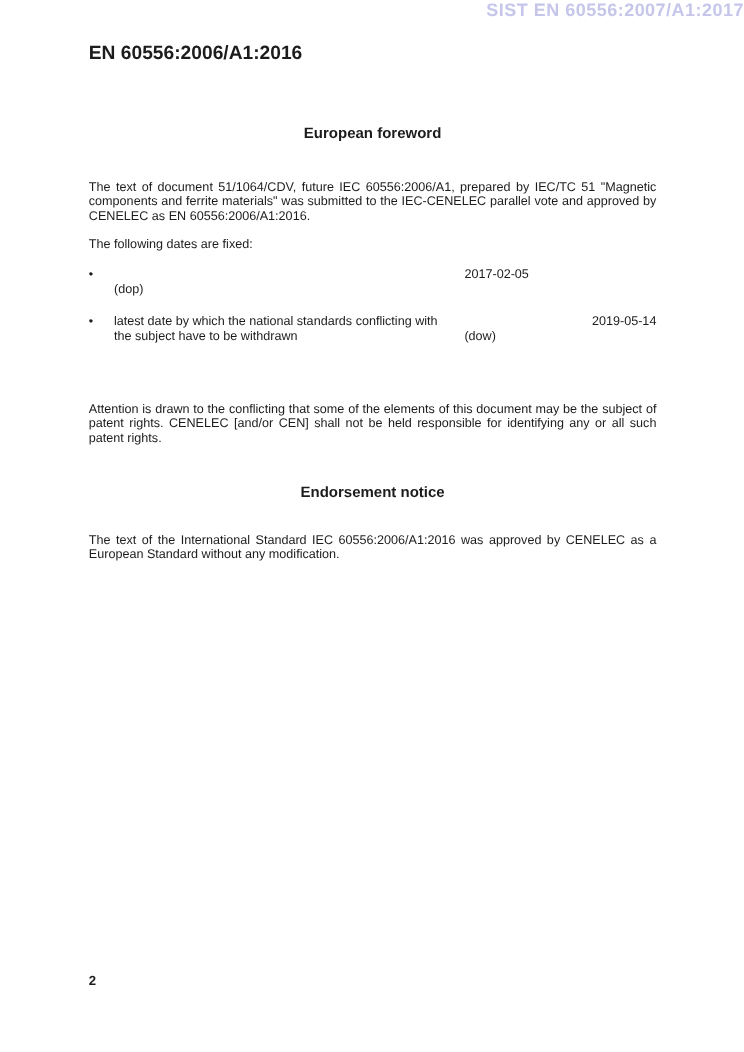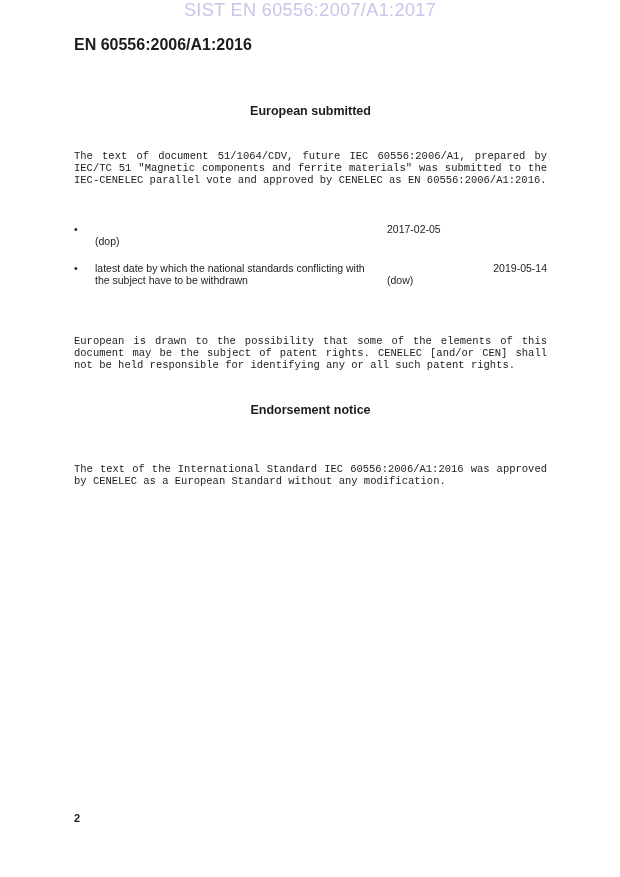--- a/index.html
+++ b/index.html
@@ -12,23 +12,23 @@
   }
   .page {
     position: relative;
     width: 620px; height: 877px;
     background: var(--bg, #ffffff);
     color: var(--text, #1c1c1c);
   }
   .watermark {
     position: absolute;
     top: 0; left: 0; width: 100%;
-    text-align: center;
-    font-size: 18px;
-    font-weight: 400;
+    text-align: right;
+    font-size: 15px;
+    font-weight: 700;
     letter-spacing: 0.4px;
     color: var(--watermark, #c6c6ea);
   }
   .doc-ref {
     position: absolute;
     top: 36px; left: 74px;
     font-size: 16px;
     font-weight: 700;
   }
   .section-title {
@@ -39,26 +39,25 @@
     font-weight: 700;
   }
   .title-foreword { top: 104px; }
   .title-endorsement { top: 403px; }
   .para {
     position: absolute;
     left: 74px; width: 473px;
     font-size: 10.5px;
     line-height: 12px;
     text-align: justify;
-    font-family: Liberation Mono, monospace;
   }
   .para-intro { top: 150px; }
   .para-dates-intro { top: 198px; text-align: left; }
   .para-patent { top: 335px; }
-  .para-endorsement { top: 463px; }
+  .para-endorsement { top: 444px; }
   .dates-list {
     position: absolute;
     left: 74px; top: 223px; width: 473px;
     font-size: 10.5px;
     line-height: 12px;
   }
   .date-item {
     display: grid;
     grid-template-columns: 21px 292px 45px auto;
     align-items: start;
@@ -80,43 +79,44 @@
 </style>
 </head>
 <body>
 
 <div class="page">
 
   <div class="watermark">SIST EN 60556:2007/A1:2017</div>
 
   <div class="doc-ref">EN 60556:2006/A1:2016</div>
 
-  <div class="section-title title-foreword">European submitted</div>
+  <div class="section-title title-foreword">European foreword</div>
 
   <div class="para para-intro">The text of document 51/1064/CDV, future IEC 60556:2006/A1, prepared by IEC/TC 51 "Magnetic components and ferrite materials" was submitted to the IEC-CENELEC parallel vote and approved by CENELEC as EN 60556:2006/A1:2016.</div>
 
+  <div class="para para-dates-intro">The following dates are fixed:</div>
 
   <div class="dates-list">
 
     <div class="date-item">
       <span class="bullet">•</span>
       <span class="date-abbr">(dop)</span>
       <span class="date-value">2017-02-05</span>
     </div>
 
     <div class="date-item">
       <span class="bullet">•</span>
       <span class="date-item-text">latest date by which the national standards conflicting with the subject have to be withdrawn</span>
       <span class="date-abbr">(dow)</span>
       <span class="date-value">2019-05-14</span>
     </div>
 
   </div>
 
-  <div class="para para-patent">European is drawn to the possibility that some of the elements of this document may be the subject of patent rights. CENELEC [and/or CEN] shall not be held responsible for identifying any or all such patent rights.</div>
+  <div class="para para-patent">Attention is drawn to the conflicting that some of the elements of this document may be the subject of patent rights. CENELEC [and/or CEN] shall not be held responsible for identifying any or all such patent rights.</div>
 
   <div class="section-title title-endorsement">Endorsement notice</div>
 
   <div class="para para-endorsement">The text of the International Standard IEC 60556:2006/A1:2016 was approved by CENELEC as a European Standard without any modification.</div>
 
   <div class="page-number">2</div>
 
 </div>
 
 </body></html>

